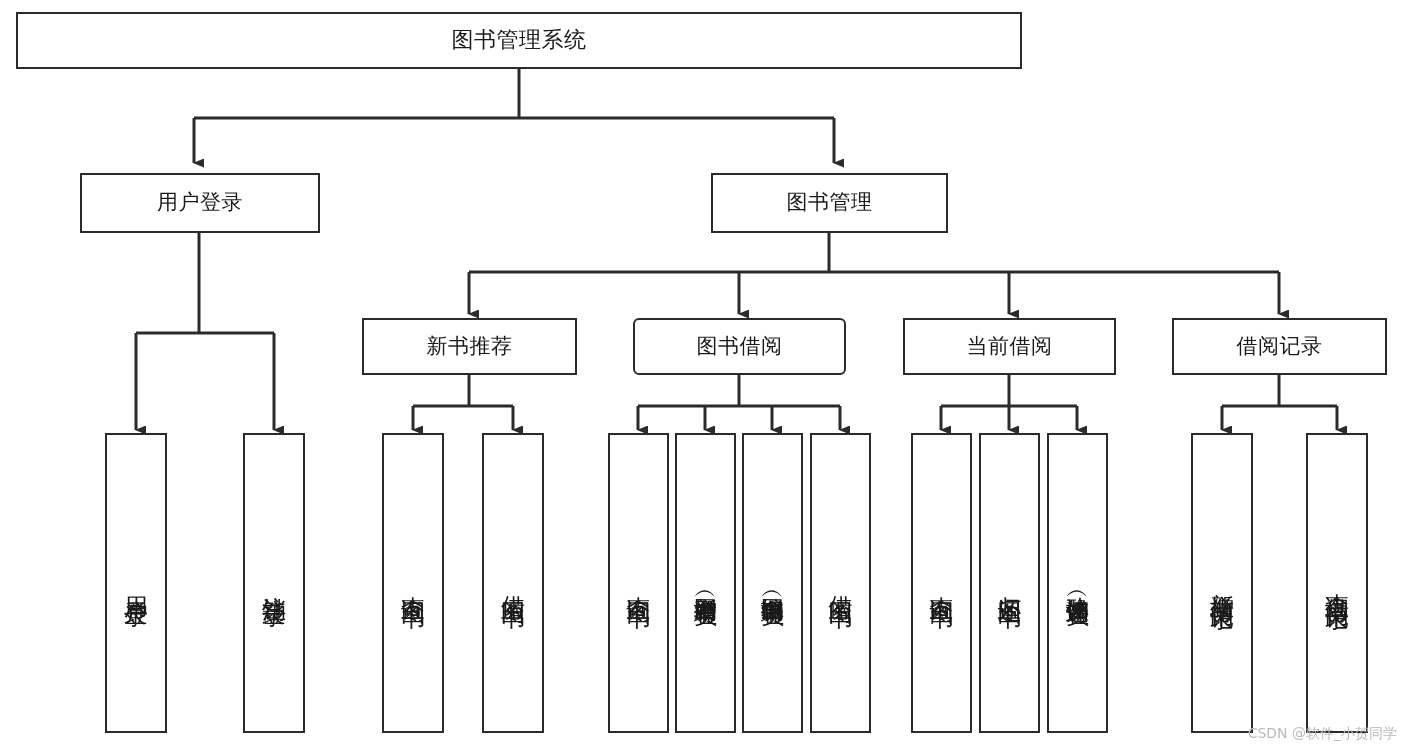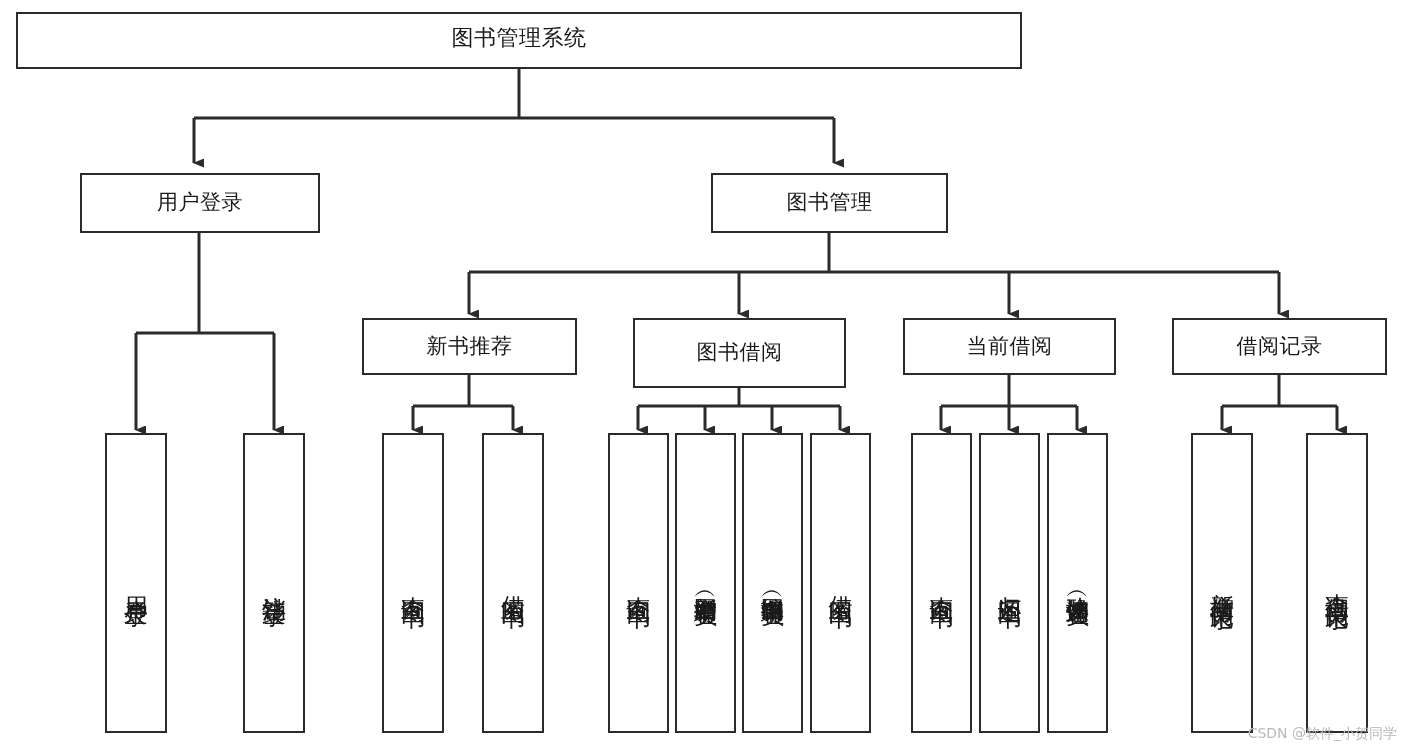--- a/index.html
+++ b/index.html
@@ -43,21 +43,20 @@
     line-height: 1.12;
     letter-spacing: 0.5px;
   }
   
   .node.h .lbl {
     font-size: 21px;
     white-space: nowrap;
   }
   .node.root .lbl {
     font-size: 22px;
-    font-family: Liberation Mono, monospace;
   }
   
   .node.v {
     align-items: center;
     justify-content: center;
     padding: 4px 0;
   }
   .node.v .lbl {
     writing-mode: vertical-rl;
     text-orientation: upright;
@@ -143,21 +142,21 @@
   <div class="node h" style="left:80px; top:173px; width:240px; height:60px;">
     <span class="lbl">用户登录</span>
   </div>
   <div class="node h" style="left:711px; top:173px; width:237px; height:60px;">
     <span class="lbl">图书管理</span>
   </div>
 
   <div class="node h" style="left:362px; top:318px; width:215px; height:57px;justify-content:center;">
     <span class="lbl">新书推荐</span>
   </div>
-  <div class="node h" style="left:633px; top:318px; width:213px; height:70px;">
+  <div class="node h" style="left:633px; top:318px; width:213px; height:57px;border-radius:6px;">
     <span class="lbl">图书借阅</span>
   </div>
   <div class="node h" style="left:903px; top:318px; width:213px; height:57px;">
     <span class="lbl">当前借阅</span>
   </div>
   <div class="node h" style="left:1172px; top:318px; width:215px; height:57px;">
     <span class="lbl">借阅记录</span>
   </div>
 
   <div class="node v" style="left:105px; top:433px; width:62px; height:300px;">

